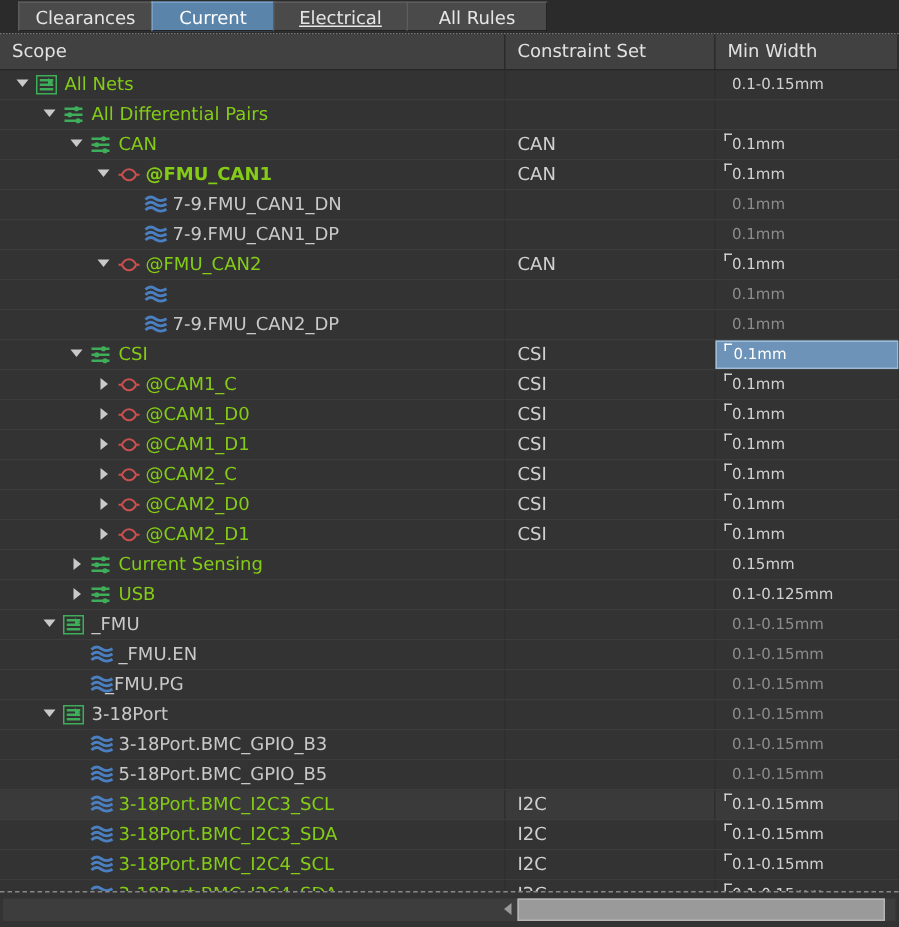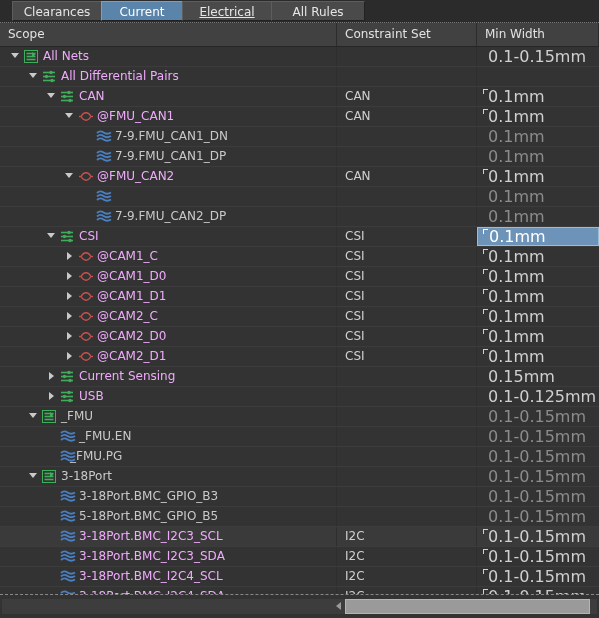--- a/index.html
+++ b/index.html
@@ -126,21 +126,21 @@
   }
   .c-min {
     position: absolute;
     left: 477px; top: 0;
     width: 122px;
     height: 19px;
     line-height: 19px;
     padding-left: 8px;
     box-sizing: border-box;
     color: #d0d0d0;
-    font-size: 16px;
+    font-size: 10px;
     overflow: hidden;
   }
   .c-min.dim { color: #8c8c8c; }
   .c-min.selected {
     background: #6d93b8;
     color: #ffffff;
     border: 1px solid #9ebbd6;
     line-height: 17px;
   }
 
@@ -187,21 +187,21 @@
     top: 2px;
     width: 16px;
     height: 15px;
   }
   .slabel {
     position: absolute;
     top: 0;
     height: 19px;
     line-height: 19px;
     font-size: 12px;
-    color: #f0abfc;
+    color: #84cc16;
     white-space: nowrap;
   }
   .slabel.dim { color: #c9c9c9; }
 
   
   #hscroll {
     position: absolute;
     left: 0;
     bottom: 0;
     width: 599px;
@@ -312,21 +312,21 @@
         <div class="c-scope">
           <div class="twisty" style="left: 64px;">
             <i></i>
           </div>
           <span class="ticon" style="left: 78px;"><svg width="16" height="15" viewBox="0 0 16 15">
               <path d="M1 7.5 H3.2" stroke="#c8504f" stroke-width="1.4"></path>
               <path d="M12.8 7.5 H15" stroke="#c8504f" stroke-width="1.4"></path>
               <path d="M3.2 7.5 Q5 3.8 8 3.8 Q11 3.8 12.8 7.5" stroke="#c8504f" stroke-width="1.4" fill="none"></path>
               <path d="M3.2 7.5 Q5 11.2 8 11.2 Q11 11.2 12.8 7.5" stroke="#c8504f" stroke-width="1.4" fill="none"></path>
             </svg></span>
-          <span class="slabel" style="left: 97px;">@FMU_CAN1</span>
+          <span class="slabel" style="left: 97px; font-weight: bold;">@FMU_CAN1</span>
         </div>
         <div class="c-cset">CAN</div>
         <div class="c-min"><span class="corner"></span><span class="mtext">0.1mm</span></div>
       </div>
       <div class="row">
         <div class="c-scope">
           <span class="ticon" style="left: 96px;"><svg width="16" height="15" viewBox="0 0 16 15">
               <path d="M1 4 Q4 1 7.5 3.5 Q11 6 15 3.5" stroke="#4a7fc1" stroke-width="1.9" fill="none"></path>
               <path d="M1 7.5 Q4 4.5 7.5 7 Q11 9.5 15 7" stroke="#4a7fc1" stroke-width="1.9" fill="none"></path>
               <path d="M1 11 Q4 8 7.5 10.5 Q11 13 15 10.5" stroke="#4a7fc1" stroke-width="1.9" fill="none"></path>

